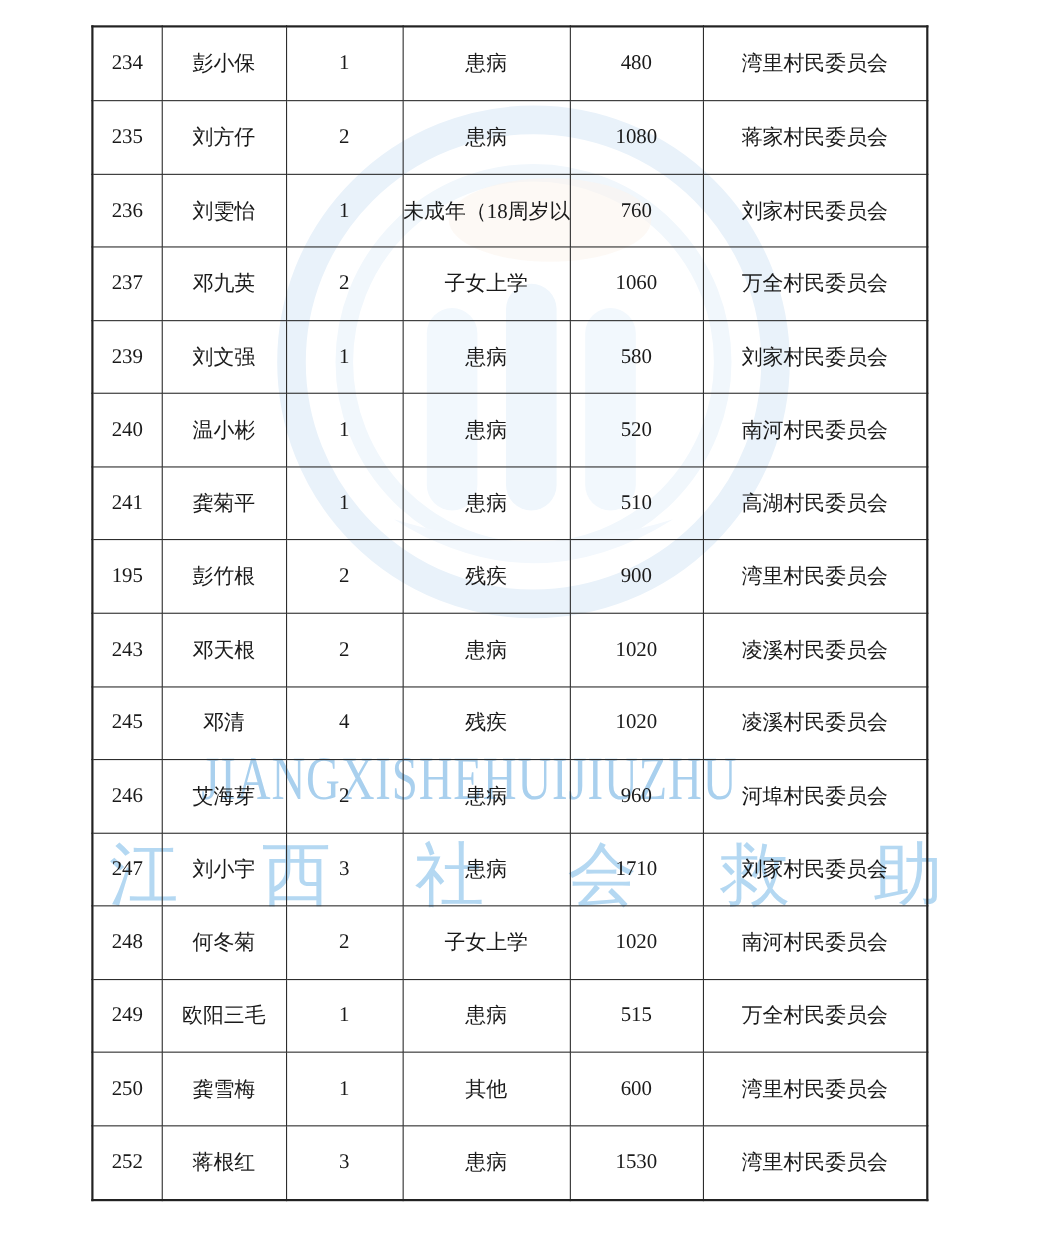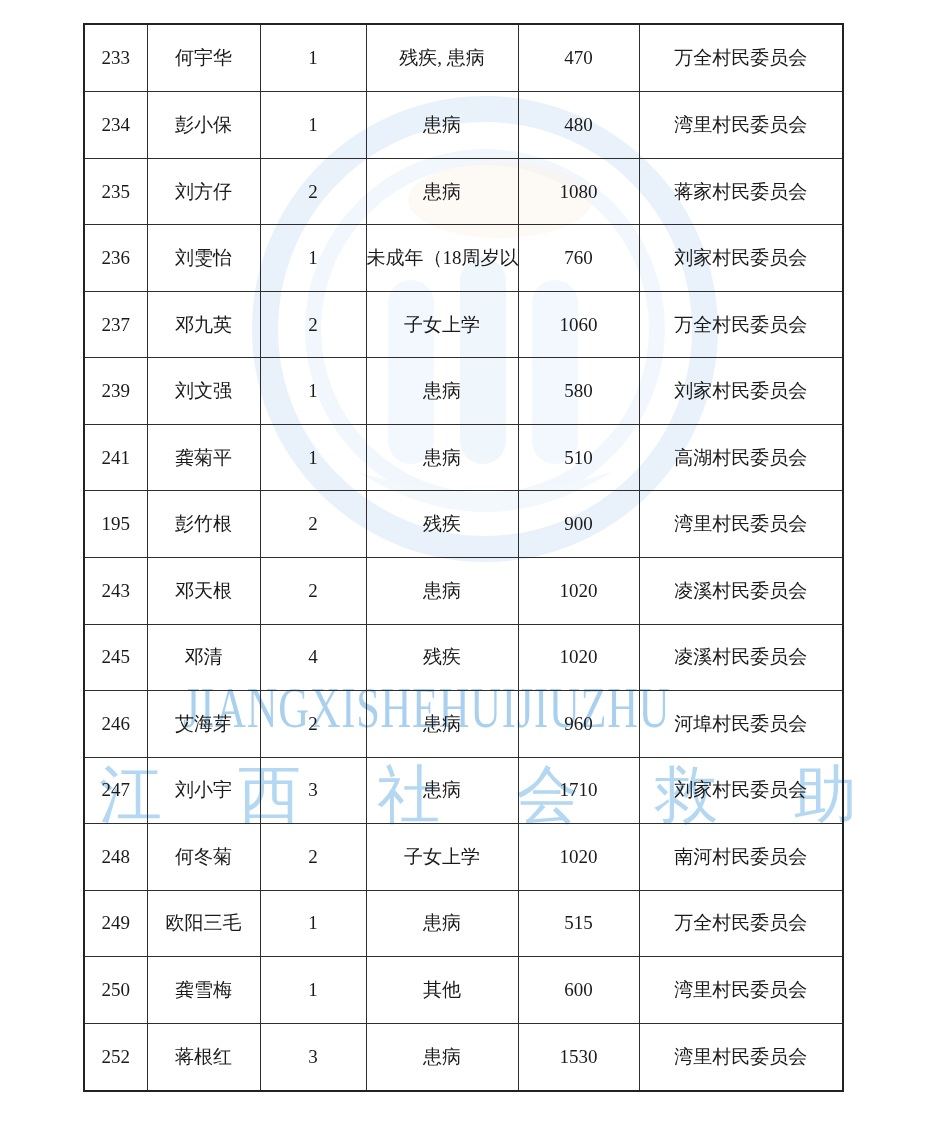--- a/index.html
+++ b/index.html
@@ -102,28 +102,20 @@
   <colgroup>
     <col class="c1">
       <col class="c2">
       <col class="c3">
       <col class="c4">
       <col class="c5">
       <col class="c6">
   </colgroup>
   <tbody id="roster-body">
       <tr>
-        <td>233</td>
-        <td>何宇华</td>
-        <td>1</td>
-        <td>残疾, 患病</td>
-        <td>470</td>
-        <td>万全村民委员会</td>
-      </tr>
-      <tr>
         <td>234</td>
         <td>彭小保</td>
         <td>1</td>
         <td>患病</td>
         <td>480</td>
         <td>湾里村民委员会</td>
       </tr>
       <tr>
         <td>235</td>
         <td>刘方仔</td>
@@ -148,20 +140,28 @@
         <td>1060</td>
         <td>万全村民委员会</td>
       </tr>
       <tr>
         <td>239</td>
         <td>刘文强</td>
         <td>1</td>
         <td>患病</td>
         <td>580</td>
         <td>刘家村民委员会</td>
+      </tr>
+      <tr>
+        <td>240</td>
+        <td>温小彬</td>
+        <td>1</td>
+        <td>患病</td>
+        <td>520</td>
+        <td>南河村民委员会</td>
       </tr>
       <tr>
         <td>241</td>
         <td>龚菊平</td>
         <td>1</td>
         <td>患病</td>
         <td>510</td>
         <td>高湖村民委员会</td>
       </tr>
       <tr>

